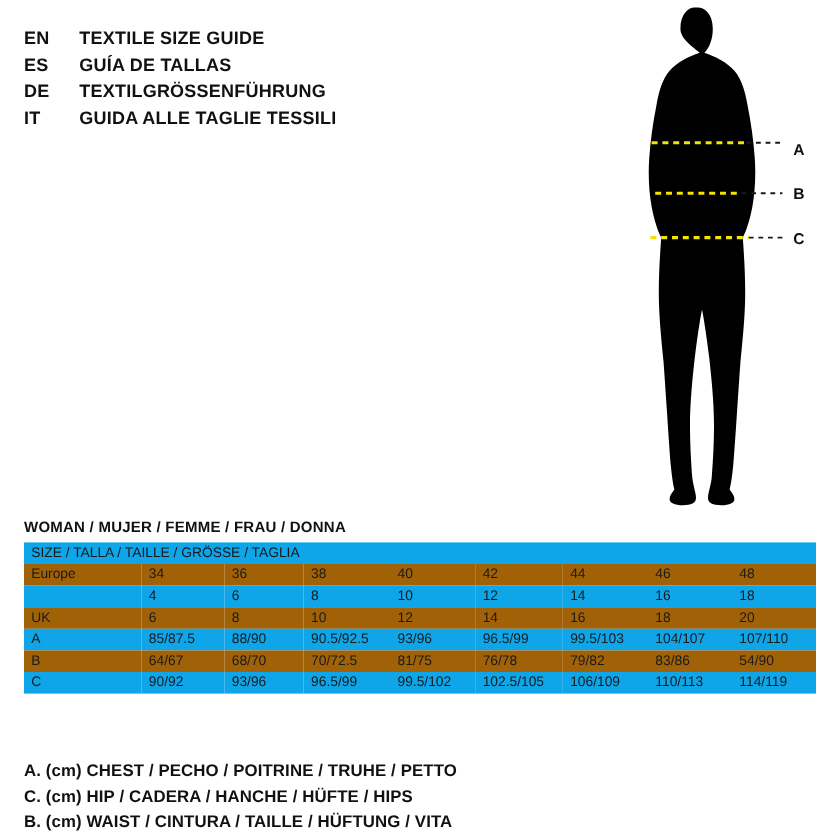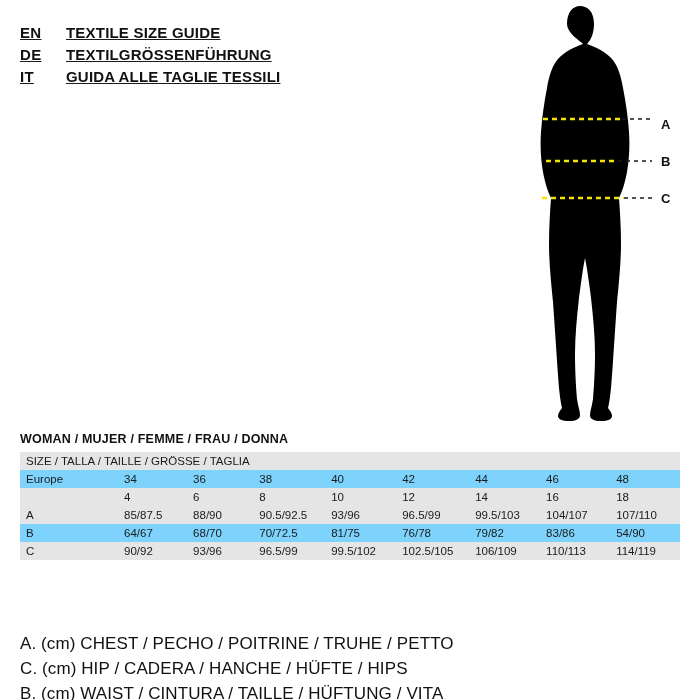--- a/index.html
+++ b/index.html
@@ -20,21 +20,20 @@
   .lang-block {
     position: absolute;
     top: 24px;
     left: 20px;
     width: 440px;
   }
   .lang-row {
     display: flex;
     align-items: baseline;
     margin-bottom: 5px;
-    text-decoration: underline;
   }
   .lang-code {
     width: 46px;
     font-size: 15px;
     font-weight: bold;
     letter-spacing: 0.3px;
     color: #111;
   }
   .lang-title {
     font-size: 15px;
@@ -83,24 +82,24 @@
     border-collapse: collapse;
     font-size: 11.5px;
     color: #1a1a1a;
   }
   table.size-table td {
     padding: 3px 4px 3px 6px;
     border: none;
     white-space: nowrap;
   }
   table.size-table tr.shaded td {
-    background: #e5e5e5;
+    background: #0ea5e9;
   }
   table.size-table tr.plain td {
-    background: #7dd3fc;
+    background: #a16207;
   }
   .col-label {
     width: 110px;
     text-align: left;
   }
   .val {
     width: 68px;
     text-align: left;
   }
   .row-header td {
@@ -108,34 +107,38 @@
   }
 
   
   .legend {
     position: absolute;
     top: 634px;
     left: 20px;
     width: 600px;
   }
   .legend-line {
-    font-size: 17px;
-    font-weight: normal;
+    font-size: 14px;
+    font-weight: bold;
     color: #111;
     margin-bottom: 5px;
     letter-spacing: 0.1px;
   }
 </style>
 </head>
 <body>
 
 <div class="lang-block">
   <div class="lang-row">
     <span class="lang-code">EN</span>
     <span class="lang-title">TEXTILE SIZE GUIDE</span>
+  </div>
+  <div class="lang-row">
+    <span class="lang-code">ES</span>
+    <span class="lang-title">GUÍA DE TALLAS</span>
   </div>
   <div class="lang-row">
     <span class="lang-code">DE</span>
     <span class="lang-title">TEXTILGRÖSSENFÜHRUNG</span>
   </div>
   <div class="lang-row">
     <span class="lang-code">IT</span>
     <span class="lang-title">GUIDA ALLE TAGLIE TESSILI</span>
   </div>
 </div>
@@ -226,20 +229,31 @@
       <td class="val">4</td>
       <td class="val">6</td>
       <td class="val">8</td>
       <td class="val">10</td>
       <td class="val">12</td>
       <td class="val">14</td>
       <td class="val">16</td>
       <td class="val">18</td>
     </tr>
 
+    <tr class="plain">
+      <td class="col-label">UK</td>
+      <td class="val">6</td>
+      <td class="val">8</td>
+      <td class="val">10</td>
+      <td class="val">12</td>
+      <td class="val">14</td>
+      <td class="val">16</td>
+      <td class="val">18</td>
+      <td class="val">20</td>
+    </tr>
 
     <tr class="shaded">
       <td class="col-label">A</td>
       <td class="val">85/87.5</td>
       <td class="val">88/90</td>
       <td class="val">90.5/92.5</td>
       <td class="val">93/96</td>
       <td class="val">96.5/99</td>
       <td class="val">99.5/103</td>
       <td class="val">104/107</td>

